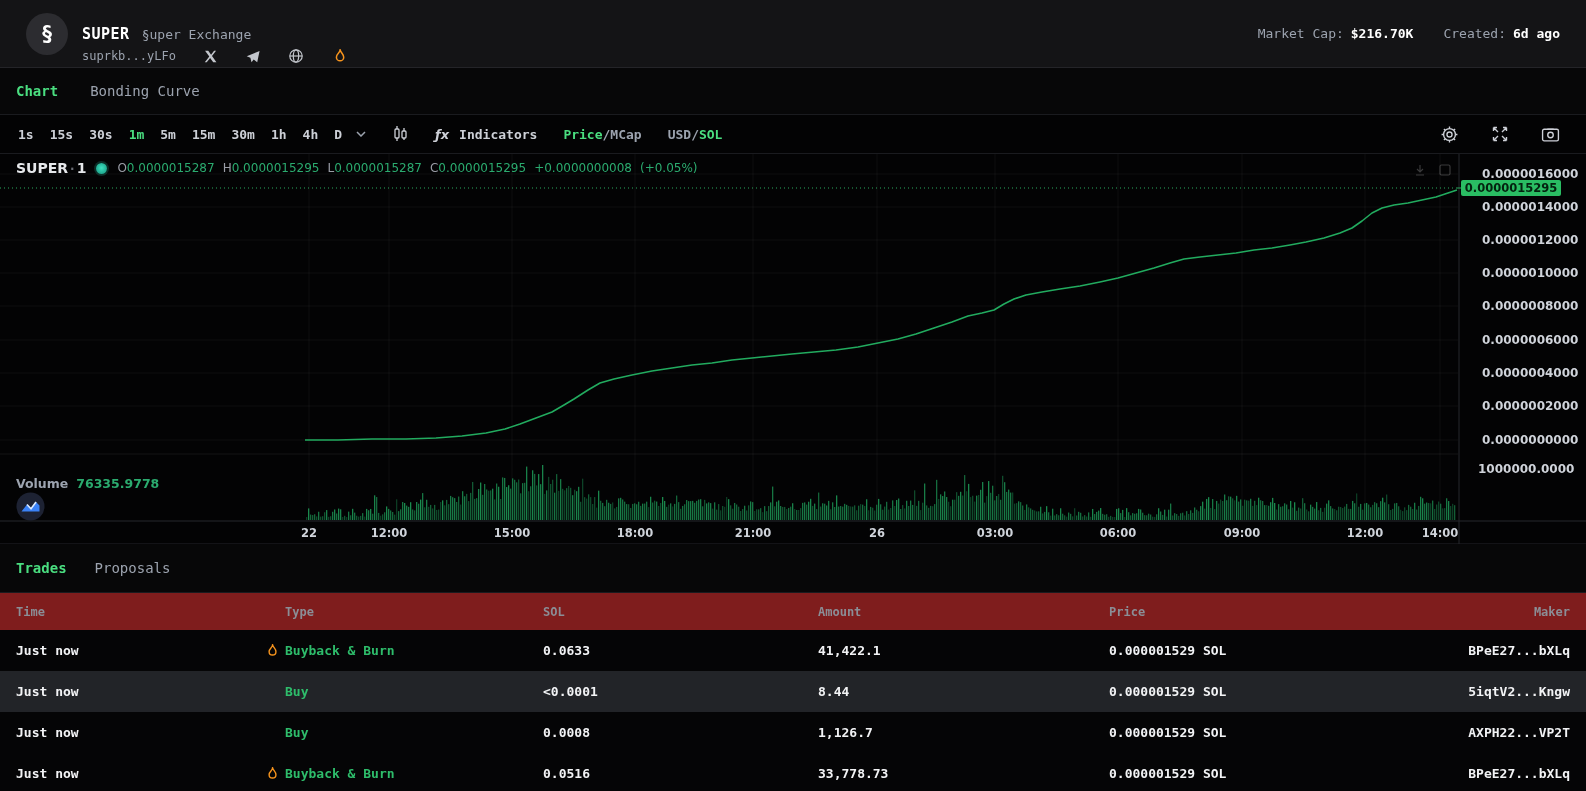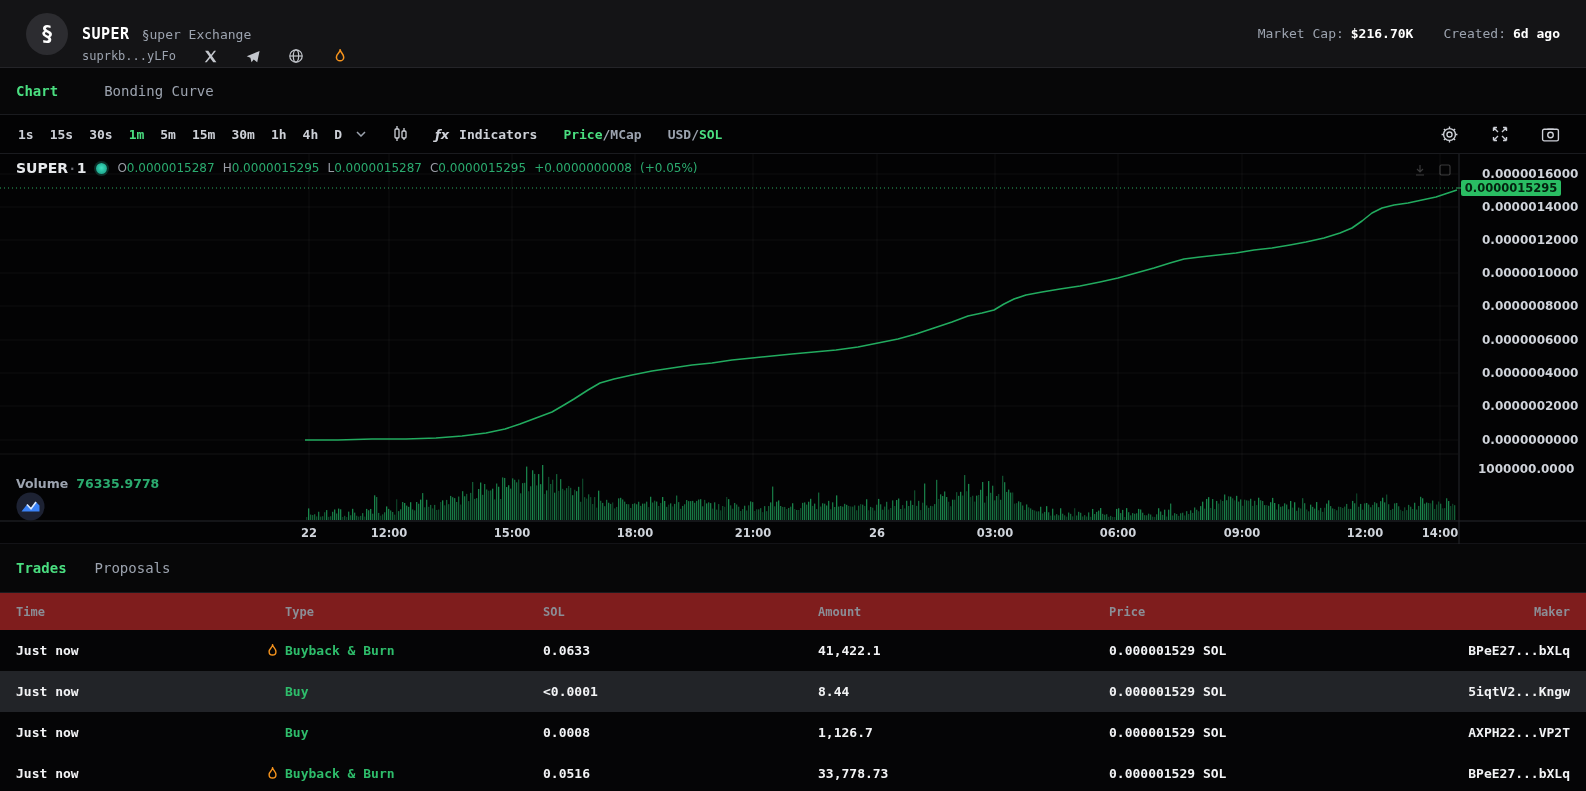--- a/index.html
+++ b/index.html
@@ -19,21 +19,21 @@
   .token-name { font-size:13px; color:#9ca3af;margin-top:24px; }
   .token-titles .row2 { display:flex; align-items:center; gap:26px; margin-top:5px; }
   .token-address { font-size:12px; color:#9ca3af; cursor:pointer; }
   .soc { width:17px; height:17px; display:flex; align-items:center; justify-content:center; cursor:pointer; }
   .stats { display:flex; gap:30px; font-size:13px; }
   .stat { color:#9ca3af; }
   .stat b { color:#fff; font-weight:700; margin-left:7px; }
 
   
   .view-tabs { height:47px; background:#070708; border-bottom:1px solid #1a1b1f;
-               display:flex; align-items:center; gap:46px; padding:0 16px;
+               display:flex; align-items:center; gap:32px; padding:0 16px;
                font-size:14px; font-weight:700; }
   .vtab { color:#9ca3af; cursor:pointer; font-weight:500; }
   .vtab.active { color:#4ade80; font-weight:700; }
 
   
   .chart-toolbar { height:39px; background:#030304; border-bottom:1px solid #1a1b1f;
                    display:flex; align-items:center; padding:0 10px; font-size:13px;
                    font-weight:600; color:#cdd0d7; }
   .tf { padding:0 8px; cursor:pointer; }
   .tf.active { color:#4ade80; }

